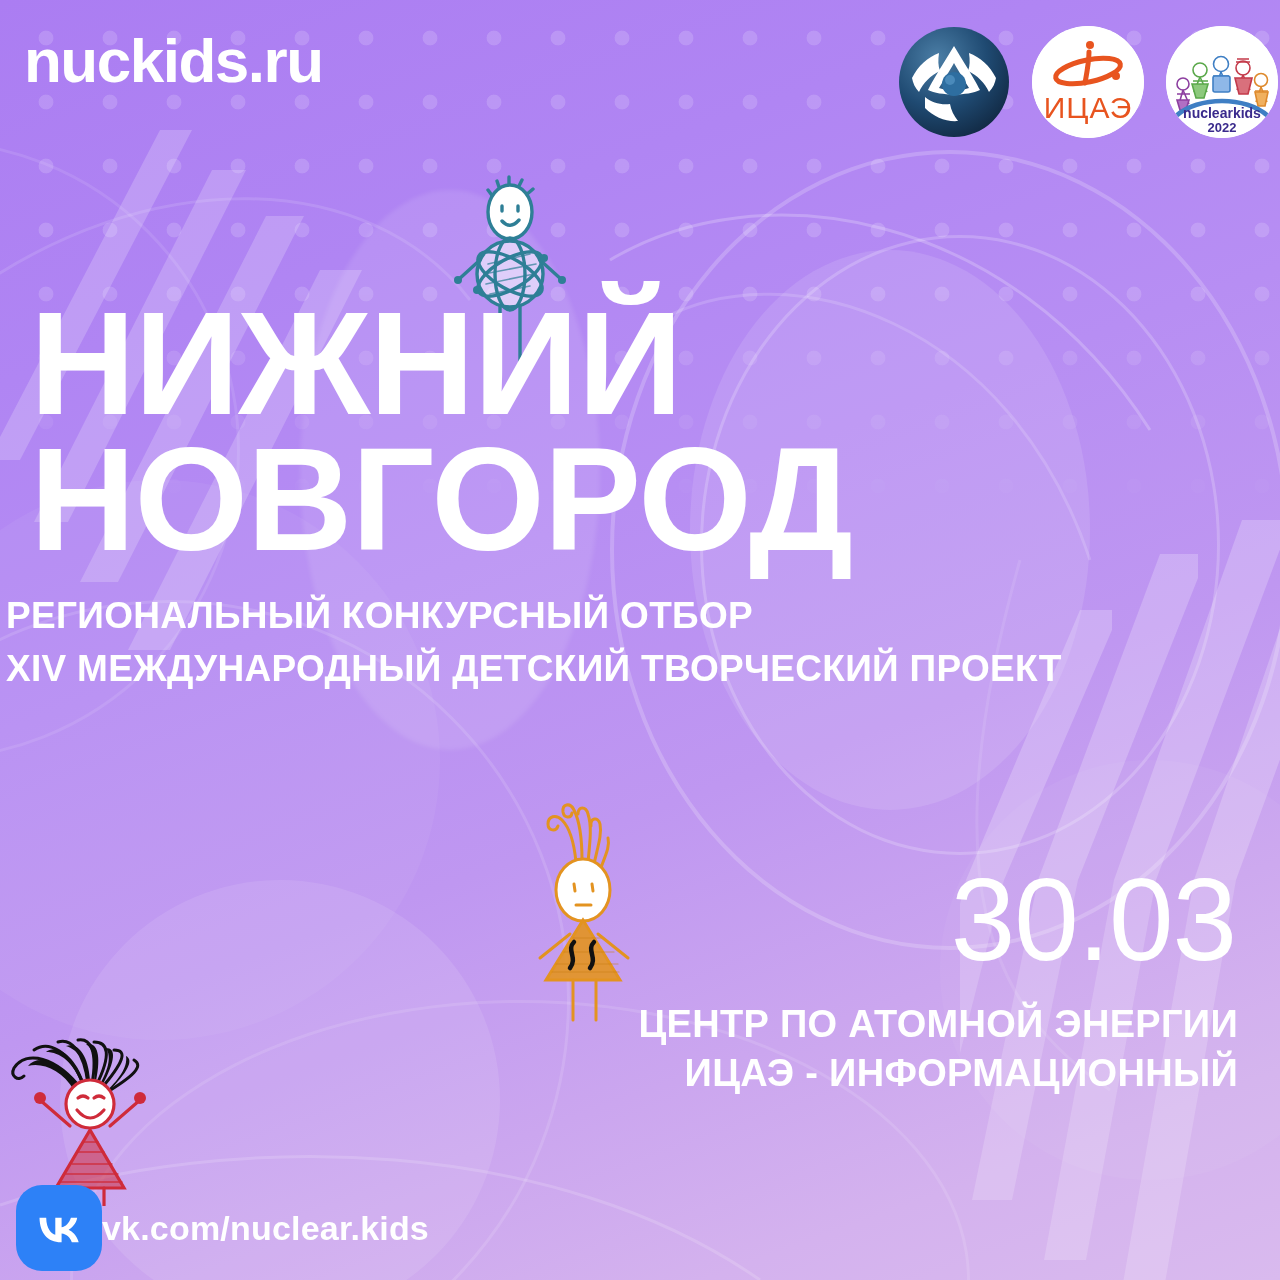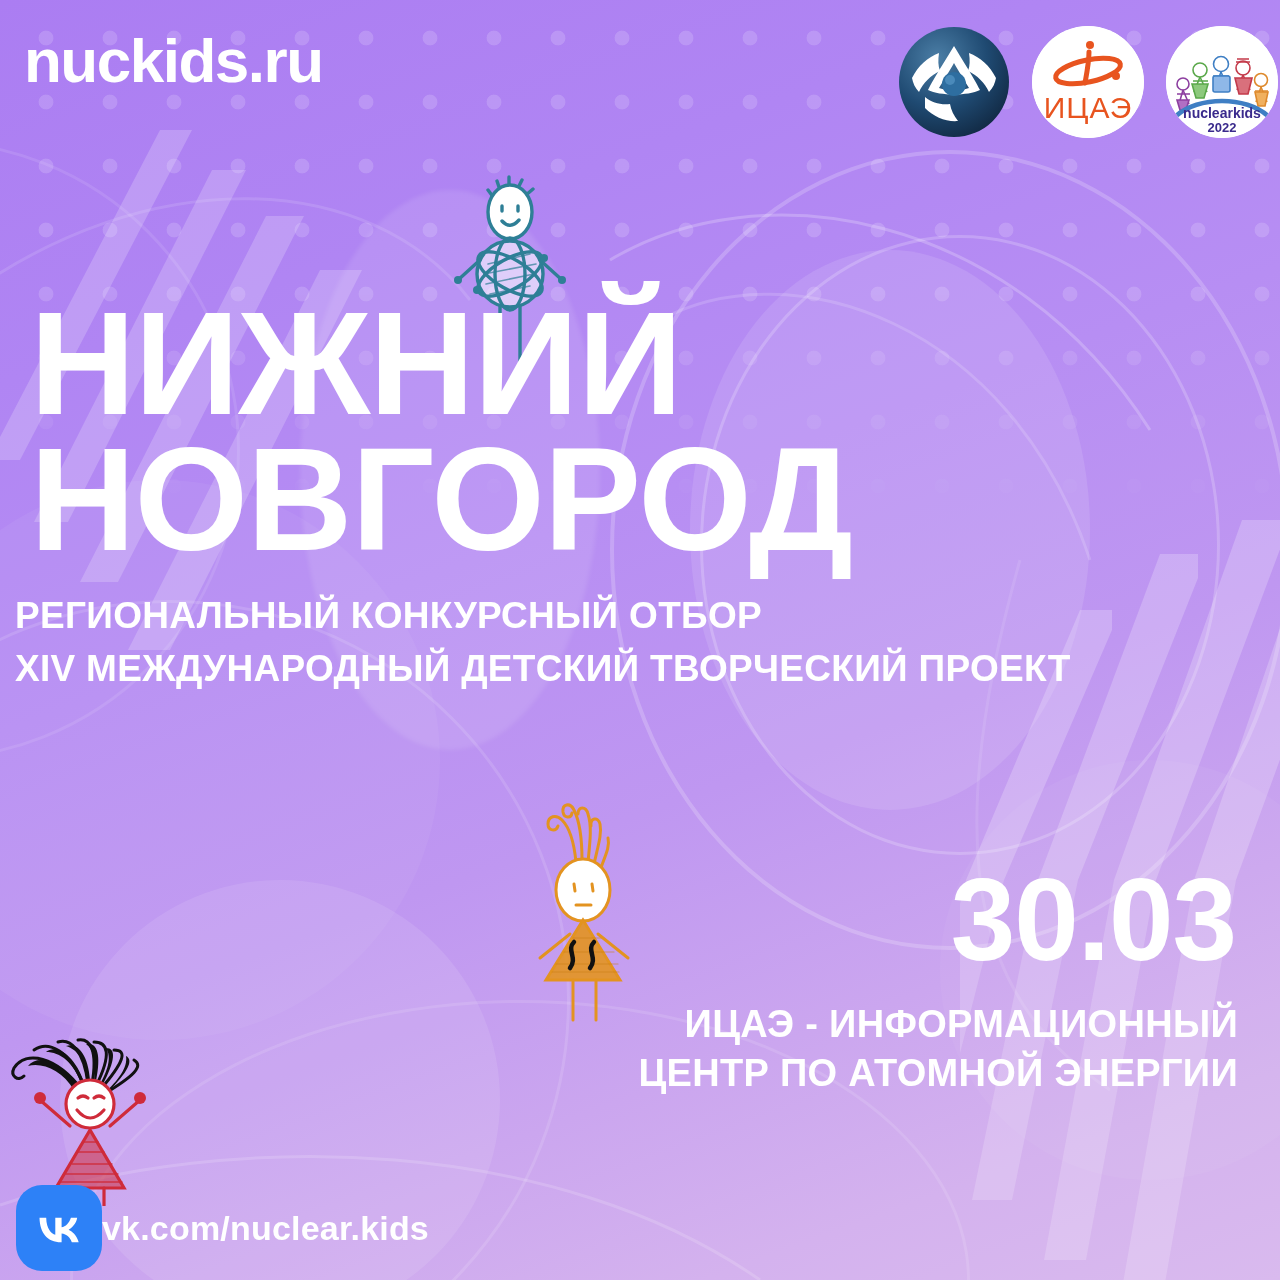--- a/index.html
+++ b/index.html
@@ -82,27 +82,27 @@
     text-transform:uppercase;
     margin-left:28px;
   }
   .city-line{display:block;white-space:nowrap;}
 
   .subtitle{
     position:absolute;left:6px;top:590px;width:1240px;color:#ffffff;
   }
   .sub-line{
     display:block;font-size:37px;font-weight:700;line-height:1.42;
-    letter-spacing:0.3px;white-space:nowrap;text-transform:uppercase;margin-left:9px;
+    letter-spacing:0.3px;white-space:nowrap;text-transform:uppercase;
   }
 
   
   .date{
     position:absolute;right:44px;top:862px;
-    color:#ffffff;font-weight:700;font-size:116px;line-height:1;
+    color:#ffffff;font-weight:400;font-size:116px;line-height:1;
     letter-spacing:-1px;
   }
   .venue{
     position:absolute;right:42px;top:1000px;
     color:#ffffff;font-weight:700;text-align:right;
   }
   .venue-line{
     display:block;font-size:38px;line-height:1.28;letter-spacing:0.3px;
     white-space:nowrap;text-transform:uppercase;
   }
@@ -328,22 +328,22 @@
 
     <g stroke="#111111" stroke-width="4.5" fill="none" stroke-linecap="round">
       <path d="M56 150 C48 158 60 166 52 176"></path>
       <path d="M76 150 C68 158 80 166 72 176"></path>
     </g>
   </svg>
 
   <div class="date">30.03</div>
 
   <div class="venue">
+    <span class="venue-line">ЦЕНТР ПО АТОМНОЙ ЭНЕРГИИ</span>
     <span class="venue-line">ИЦАЭ - ИНФОРМАЦИОННЫЙ</span>
-    <span class="venue-line">ЦЕНТР ПО АТОМНОЙ ЭНЕРГИИ</span>
   </div>
 
   <svg class="char char-red" viewBox="0 0 160 170">
 
     <g stroke="#111111" stroke-width="3" fill="none" stroke-linecap="round">
       <path d="M78 54 C52 20 22 14 10 32 C6 40 14 46 20 40"></path>
       <path d="M80 50 C66 14 44 4 30 14"></path>
       <path d="M84 48 C80 14 66 2 54 6"></path>
       <path d="M88 48 C94 14 86 2 74 4"></path>
       <path d="M92 50 C108 18 104 6 90 6"></path>

